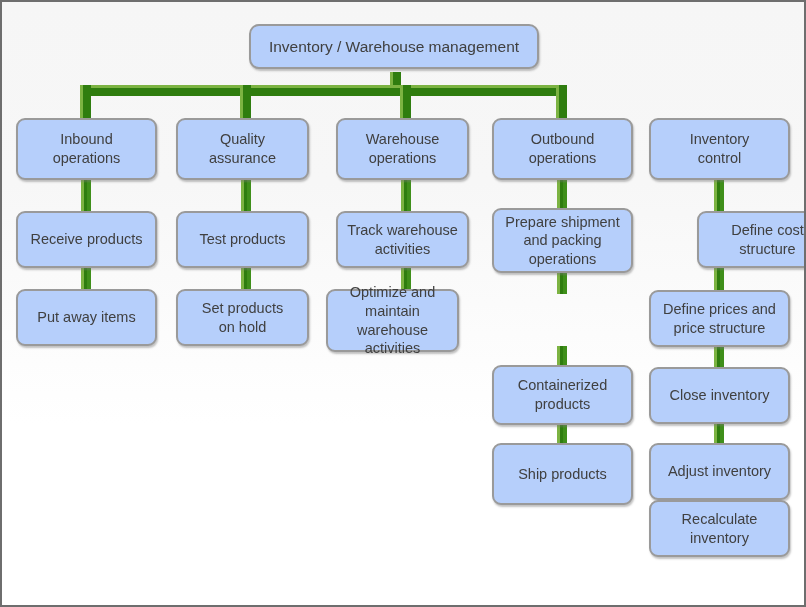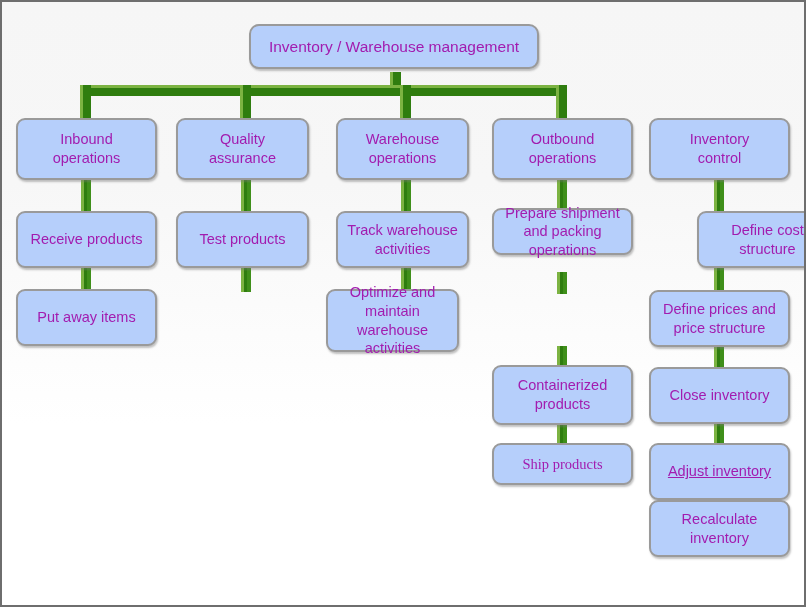--- a/index.html
+++ b/index.html
@@ -52,21 +52,21 @@
     position: absolute;
     box-sizing: border-box;
     background: #b6cffb;
     border: 2px solid #9a9a9a;
     border-radius: 9px;
     box-shadow: 1px 2px 2px rgba(120,120,120,0.45);
     display: flex;
     align-items: center;
     justify-content: center;
     text-align: center;
-    color: #a21caf;
+    color: #404040;
     font-size: 14.5px;
     line-height: 1.28;
     padding: 2px 6px;
     z-index: 3;
   }
   .node.root {
     font-size: 15.5px;
     border-radius: 10px;
   }
   .node span {
@@ -105,20 +105,24 @@
   </div>
 
   <div class="node" style="left:14px; top:287px; width:141px; height:57px;">
     <span>Put away items</span>
   </div>
   <div class="conn conn-v" style="left:239px; top:177px; height:35px;"></div>
   <div class="node" style="left:174px; top:209px; width:133px; height:57px;">
     <span>Test products</span>
   </div>
   <div class="conn conn-v" style="left:239px; top:265px; height:25px;"></div>
+  <div class="node" style="left:174px; top:287px; width:133px; height:57px;">
+    <span>Set products
+on hold</span>
+  </div>
 
   <div class="node" style="left:334px; top:116px; width:133px; height:62px;">
     <span>Warehouse
 operations</span>
   </div>
   <div class="conn conn-v" style="left:399px; top:177px; height:35px;"></div>
   <div class="node" style="left:334px; top:209px; width:133px; height:57px;">
     <span>Track warehouse
 activities</span>
   </div>
@@ -127,33 +131,33 @@
     <span>Optimize and
 maintain warehouse
 activities</span>
   </div>
 
   <div class="node" style="left:490px; top:116px; width:141px; height:62px;">
     <span>Outbound
 operations</span>
   </div>
   <div class="conn conn-v" style="left:555px; top:177px; height:32px;"></div>
-  <div class="node" style="left:490px; top:206px; width:141px; height:47px;">
+  <div class="node" style="left:490px; top:206px; width:141px; height:65px;">
     <span>Prepare shipment
 and packing
 operations</span>
   </div>
   <div class="conn conn-v" style="left:555px; top:270px; height:22px;"></div>
   <div class="conn conn-v" style="left:555px; top:344px; height:22px;"></div>
   <div class="node" style="left:490px; top:363px; width:141px; height:60px;">
     <span>Containerized
 products</span>
   </div>
   <div class="conn conn-v" style="left:555px; top:422px; height:20px;"></div>
-  <div class="node" style="left:490px; top:441px; width:141px; height:42px;font-family:Liberation Serif, serif;">
+  <div class="node" style="left:490px; top:441px; width:141px; height:62px;">
     <span>Ship products</span>
   </div>
 
   <div class="node" style="left:647px; top:116px; width:141px; height:62px;">
     <span>Inventory
 control</span>
   </div>
   <div class="conn conn-v" style="left:712px; top:177px; height:35px;"></div>
   <div class="node" style="left:647px; top:209px; width:141px; height:57px;margin-left:48px;">
     <span>Define cost
@@ -162,21 +166,21 @@
   <div class="conn conn-v" style="left:712px; top:265px; height:25px;"></div>
   <div class="node" style="left:647px; top:288px; width:141px; height:57px;">
     <span>Define prices and
 price structure</span>
   </div>
   <div class="conn conn-v" style="left:712px; top:344px; height:22px;"></div>
   <div class="node" style="left:647px; top:365px; width:141px; height:57px;">
     <span>Close inventory</span>
   </div>
   <div class="conn conn-v" style="left:712px; top:421px; height:22px;"></div>
-  <div class="node" style="left:647px; top:441px; width:141px; height:57px;text-decoration:underline;">
+  <div class="node" style="left:647px; top:441px; width:141px; height:57px;">
     <span>Adjust inventory</span>
   </div>
   <div class="conn conn-v" style="left:712px; top:497px; height:22px;"></div>
   <div class="node" style="left:647px; top:498px; width:141px; height:57px;">
     <span>Recalculate
 inventory</span>
   </div>
 
 </div>
 

